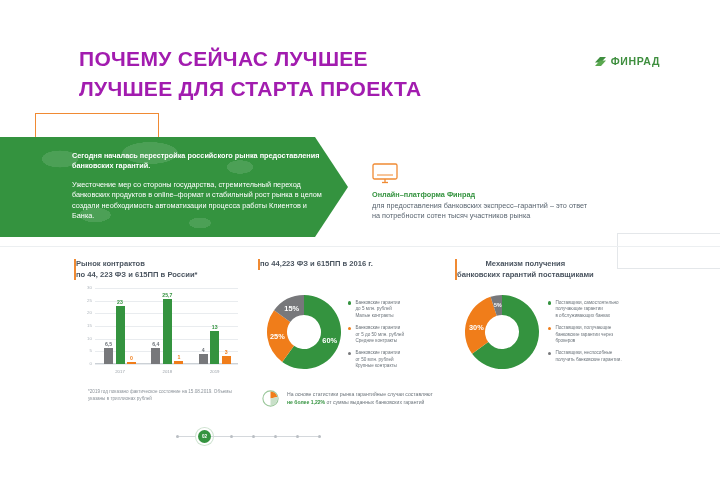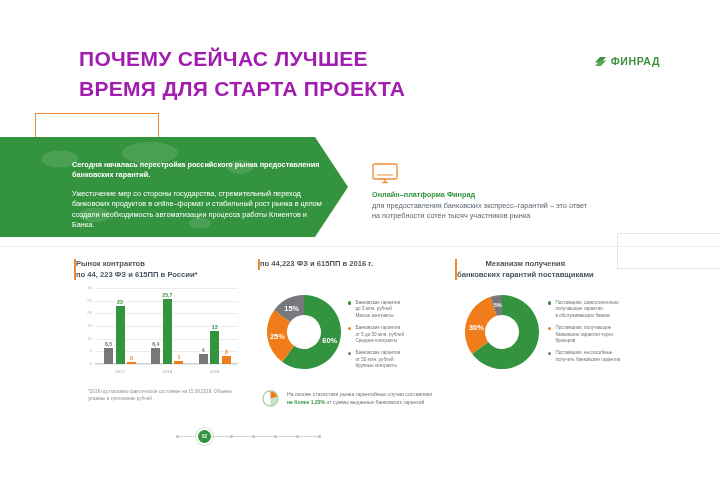--- a/index.html
+++ b/index.html
@@ -41,21 +41,21 @@
   .banner-map{
     position:absolute;inset:0;opacity:.12;
     background:
       radial-gradient(ellipse 30px 14px at 60px 22px,#ffffff 0 60%,transparent 61%),
       radial-gradient(ellipse 46px 18px at 150px 16px,#ffffff 0 60%,transparent 61%),
       radial-gradient(ellipse 22px 11px at 240px 30px,#ffffff 0 60%,transparent 61%),
       radial-gradient(ellipse 26px 12px at 95px 78px,#ffffff 0 60%,transparent 61%),
       radial-gradient(ellipse 18px 9px at 200px 86px,#ffffff 0 60%,transparent 61%);
   }
   .banner-text{
-    position:absolute;left:72px;top:160px;width:252px;
+    position:absolute;left:72px;top:151px;width:252px;
     color:#ffffff;font-size:7.3px;line-height:10.4px;
   }
   .banner-text .p1{font-weight:700;margin-bottom:8px;}
   .banner-text .p2{font-weight:400;}
 
   
   .monitor-icon{position:absolute;left:372px;top:163px;width:26px;height:22px;}
   .info-block{position:absolute;left:372px;top:190px;width:220px;font-size:7.3px;line-height:10.6px;color:#5a6570;}
   .info-block .lead{color:#34933f;font-weight:700;}
 
@@ -122,21 +122,21 @@
     box-shadow:0 0 0 2px #ffffff,0 0 0 3px #cfe3d1;
   }
 </style>
 </head>
 <body>
 
 <div class="slide">
 
   <div class="title">
     <div>ПОЧЕМУ СЕЙЧАС ЛУЧШЕЕ</div>
-    <div>ВРЕМЯ ДЛЯ СТАРТА ПРОЕКТА</div>
+    <div>ЛУЧШЕЕ ДЛЯ СТАРТА ПРОЕКТА</div>
   </div>
 
   <div class="logo">
     <span class="logo-mark">
       <svg viewBox="0 0 13 13" width="13" height="13">
         <path d="M1 7.5 L6 2 L12 2 L7 7.5 Z" fill="#3f8f3f"></path>
         <path d="M1 11 L6 5.5 L12 5.5 L7 11 Z" fill="#5aa84f"></path>
       </svg>
     </span>
     <span class="logo-text">ФИНРАД</span>

